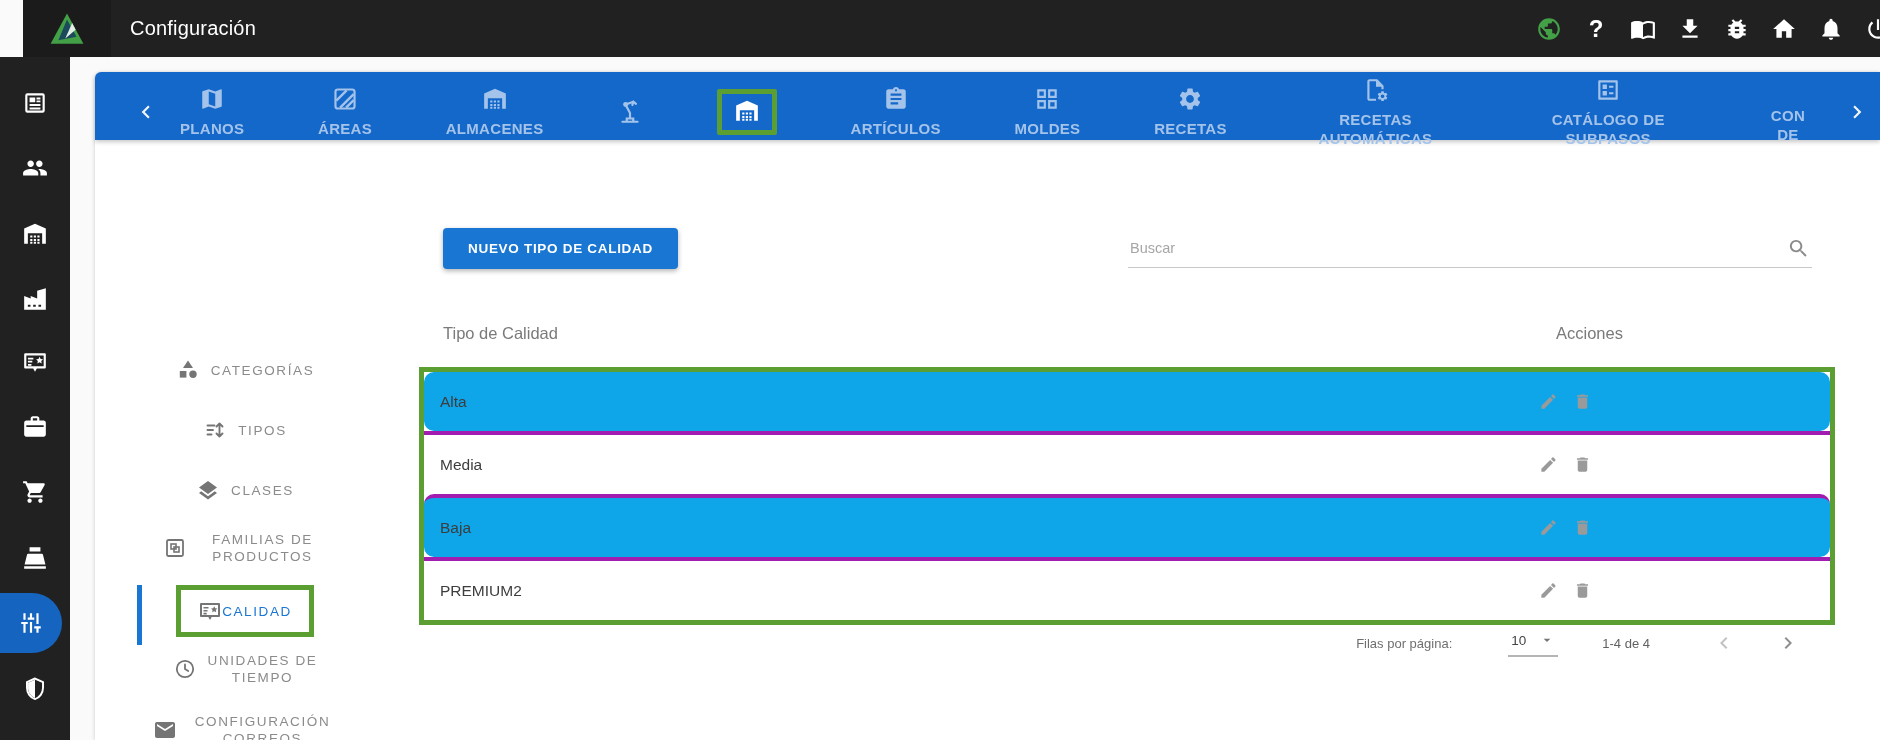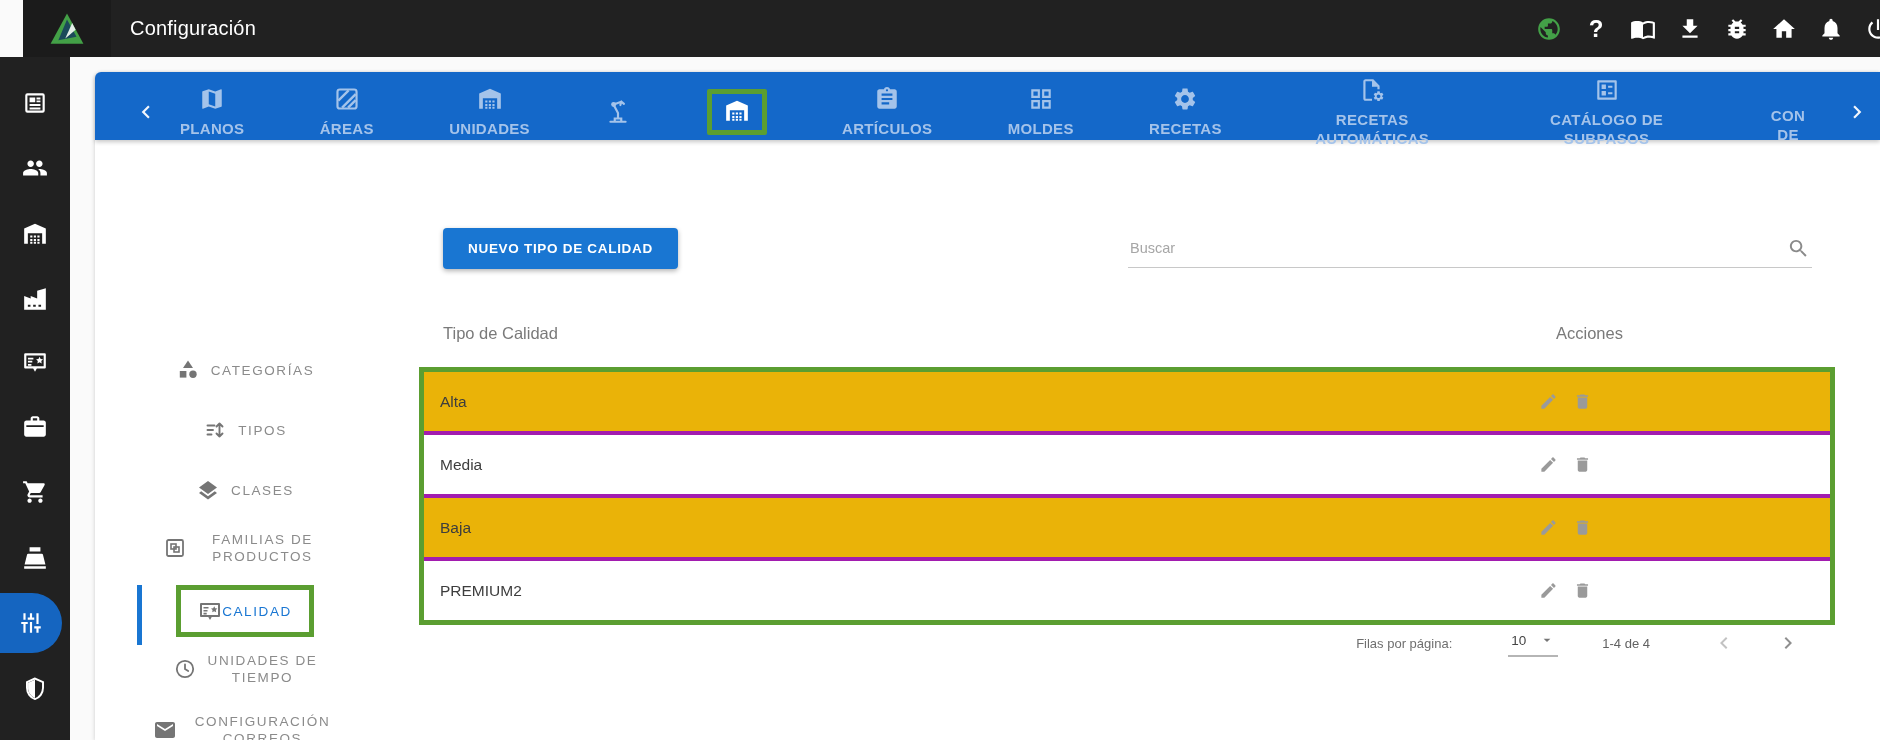--- a/index.html
+++ b/index.html
@@ -62,21 +62,21 @@
   .search-wrap{position:absolute;left:703px;top:70px;width:684px;height:46px;}
   .search-input{width:100%;height:100%;border:none;border-bottom:1px solid #c8c8c8;outline:none;background:transparent;
                 font-family:inherit;font-size:14.5px;color:#444;padding:12px 40px 6px 2px;box-sizing:border-box;}
   .search-input::placeholder{color:#a6a6a6;}
   .search-ic{position:absolute;right:2px;bottom:8px;width:23px;height:23px;color:#8a8a8a;cursor:pointer;}
   .th{position:absolute;font-size:16.5px;color:#7a7a7a;}
   .th.c1{left:18px;top:172px;}
   .th.c2{left:1119px;top:172px;margin-left:12px;}
   .t-annotation{position:absolute;left:-6px;top:215px;width:1406px;border:5px solid #5b9e31;}
   .trow{position:relative;height:59px;display:flex;align-items:center;}
-  .trow.odd{background:#eab308;}
+  .trow.odd{background:#0ea5e9;border-radius:10px;}
   .trow.even{background:#fff;}
   .trow + .trow{border-top:4px solid #a21caf;}
   .trow-label{padding-left:16px;font-size:15.5px;color:#3d3d3d;}
   .trow-actions{position:absolute;right:238px;top:0;height:100%;display:flex;align-items:center;gap:15px;}
   .act{width:19px;height:19px;color:#9a9a9a;cursor:pointer;}
   .act svg{width:19px;height:19px;}
 
   
   .pagination{position:absolute;right:45px;top:471px;height:40px;display:flex;align-items:center;}
   .pg-label{font-size:13px;color:#6f6f6f;margin-right:56px;}
@@ -347,21 +347,21 @@
       <div class="tab">
         <svg class="ic">
             <use href="#i-texture"></use>
           </svg>
         <span class="tl">ÁREAS</span>
       </div>
       <div class="tab">
         <svg class="ic">
             <use href="#i-warehouse"></use>
           </svg>
-        <span class="tl">UNIDADES</span>
+        <span class="tl">ALMACENES</span>
       </div>
       <div class="tab">
         <svg class="ic">
             <use href="#i-robot"></use>
           </svg>
       </div>
       <div class="tab active annotated">
         <svg class="ic">
             <use href="#i-warehouse"></use>
           </svg>

